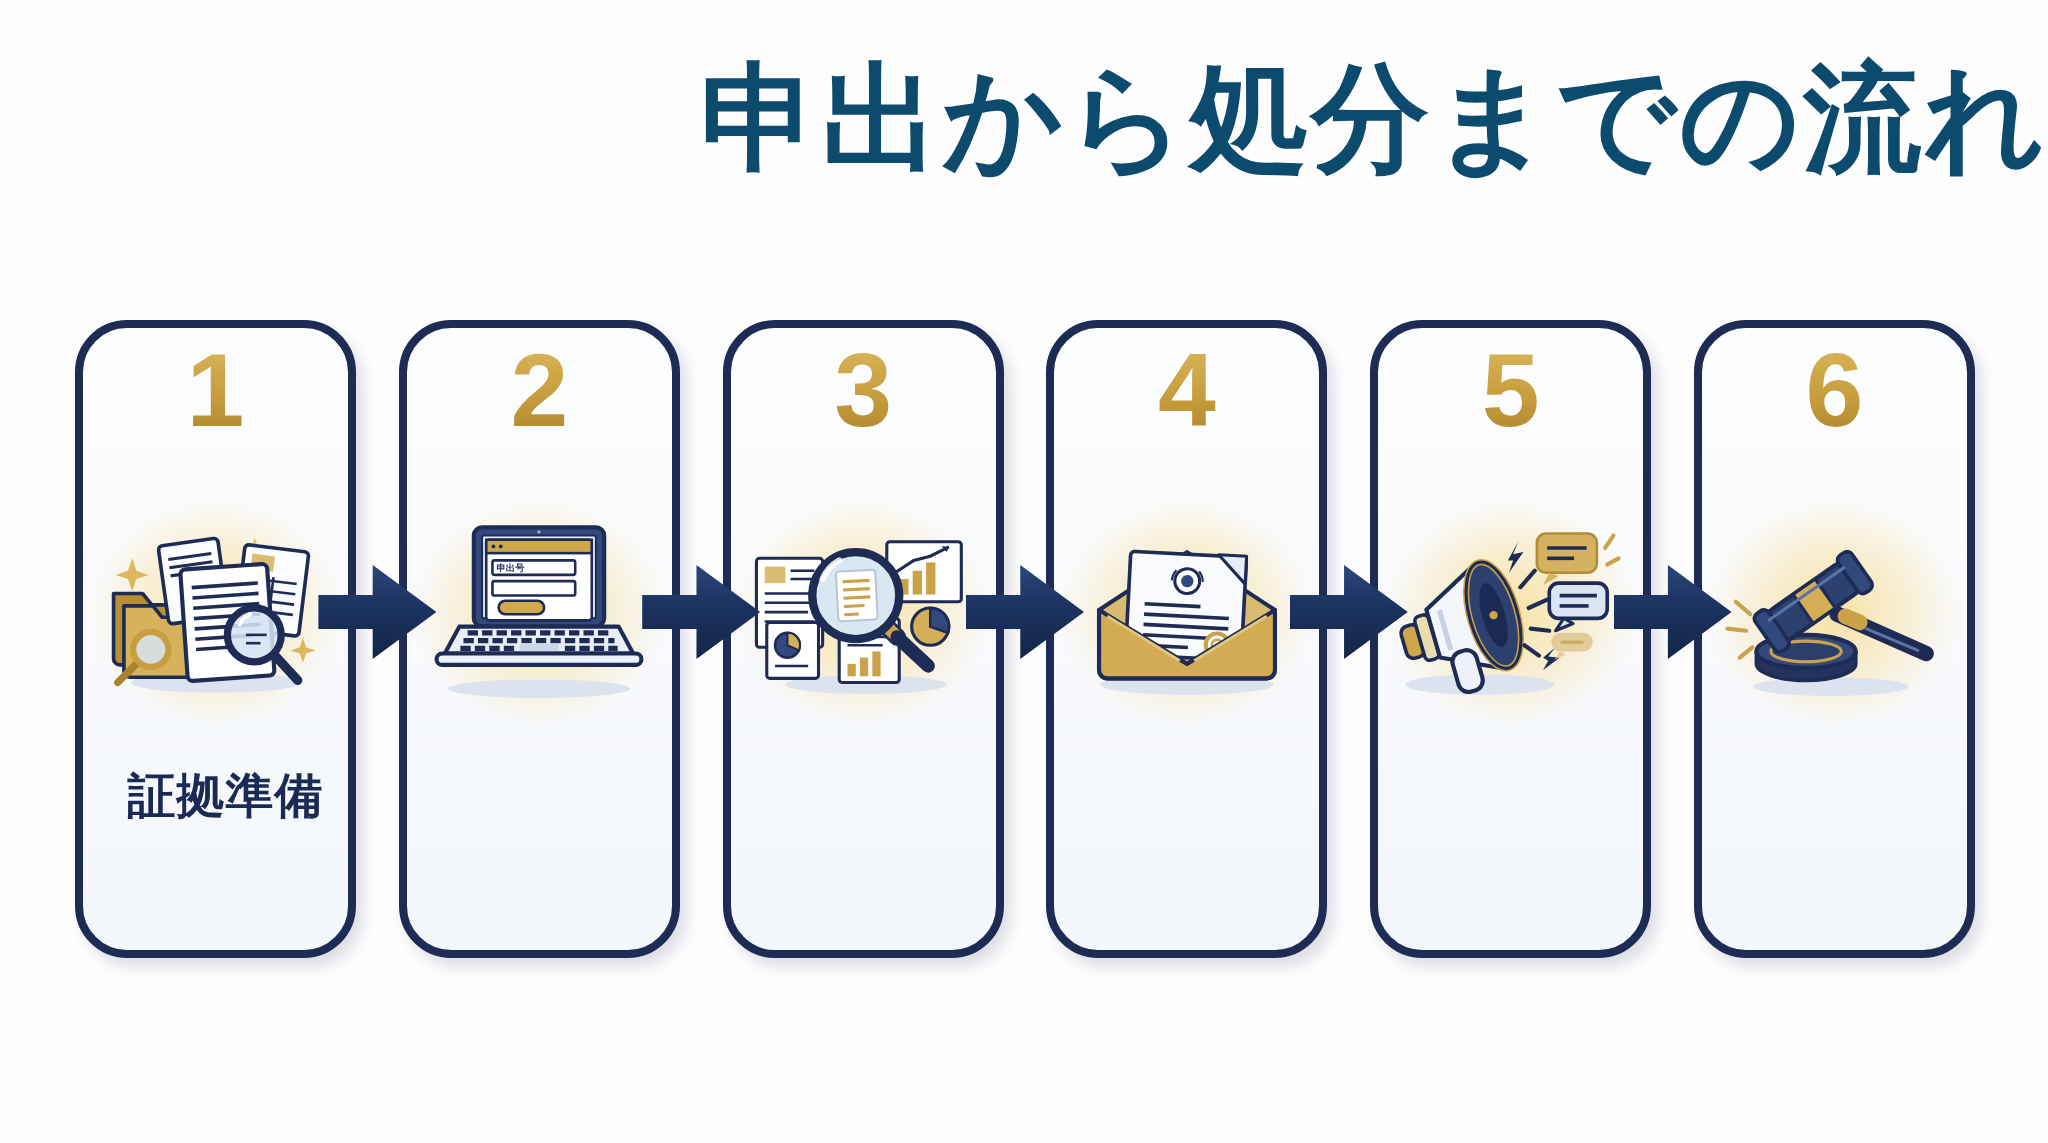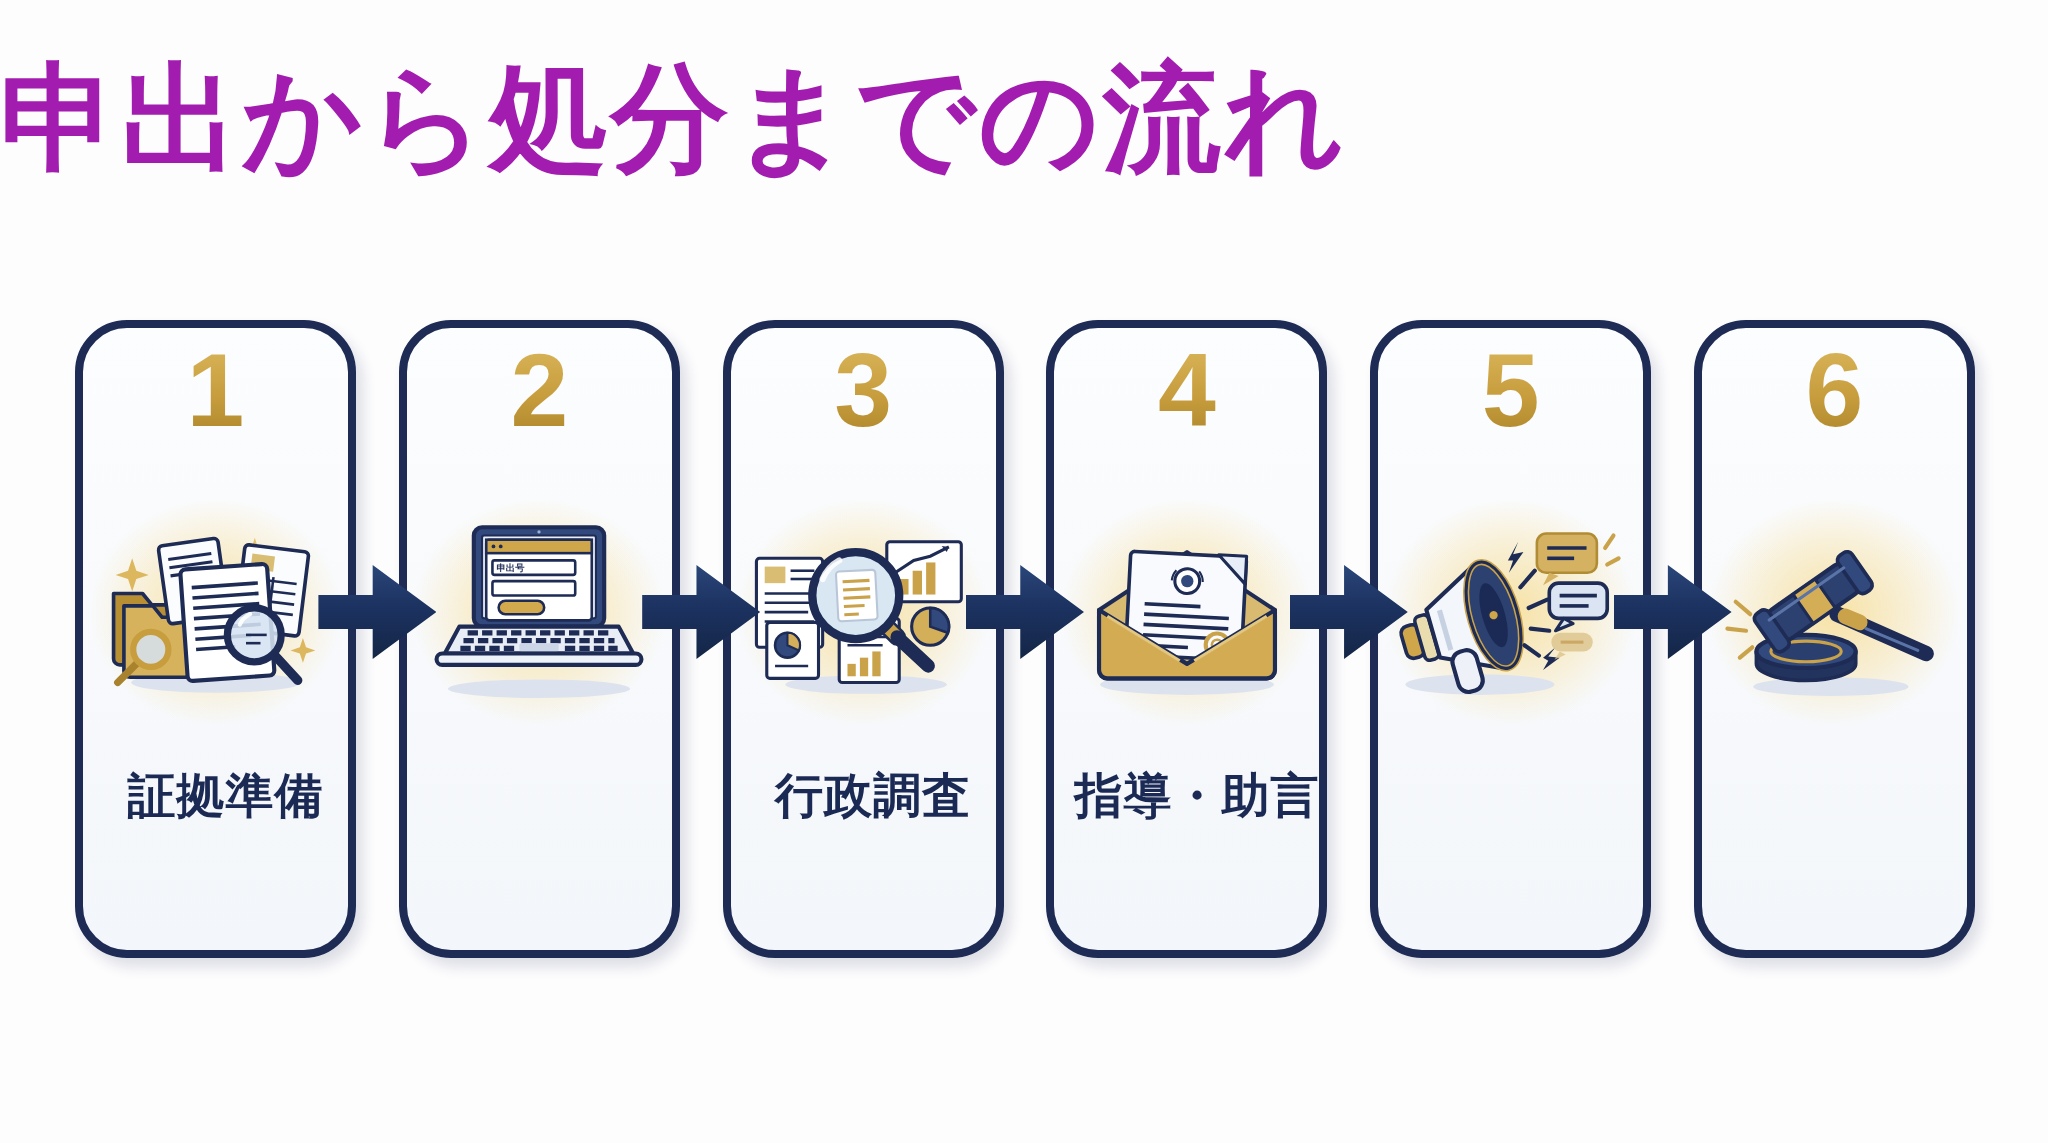--- a/index.html
+++ b/index.html
@@ -4,22 +4,22 @@
 <style>
   html,body{margin:0;padding:0;}
   body{
     width:2048px;height:1143px;position:relative;overflow:hidden;
     background:#fdfdfe;
     font-family:"Liberation Sans","DejaVu Sans",sans-serif;
     color:#1b2a55;
   }
   .title{
     position:absolute;top:40px;left:0;width:100%;
-    text-align:left;font-size:118px;font-weight:800;letter-spacing:3px;
-    color:#a21caf;margin:0;
+    text-align:right;font-size:118px;font-weight:800;letter-spacing:3px;
+    color:#0c4a6e;margin:0;
   }
   .flow{
     position:absolute;left:75px;top:320px;width:1900px;height:638px;
     display:flex;align-items:stretch;
   }
   .card{
     flex:0 0 281px;position:relative;box-sizing:border-box;
     background:linear-gradient(180deg,#fcfdfe 0%,#f3f6fa 100%);
     border:8px solid #1d2b55;border-radius:52px;
     box-shadow:7px 9px 14px rgba(25,38,75,.14);
@@ -225,24 +225,20 @@
                 <line x1="96" y1="60" x2="122" y2="60"></line>
                 <line x1="96" y1="68" x2="122" y2="68"></line>
                 <line x1="96" y1="76" x2="122" y2="76"></line>
                 <line x1="96" y1="84" x2="116" y2="84"></line>
                 <line x1="96" y1="92" x2="110" y2="92"></line>
               </g>
           </g>
           <path d="M76,58 a36,36 0 0 1 16,-18" stroke="#ffffff" stroke-width="6" fill="none" stroke-linecap="round" opacity=".85"></path>
         </g>
       </svg>
-    </div>
-    <div class="label">
-      <span>行政調査</span>
-        <span></span>
     </div>
   </section>
 
   <div class="gap">
       <div class="arrow"></div>
     </div>
 
   <section class="card">
     <div class="num">4</div>
     <div class="icon-wrap">
@@ -264,24 +260,20 @@
               <line x1="74" y1="114" x2="156" y2="114"></line>
               <line x1="74" y1="124" x2="118" y2="124"></line>
             </g>
           <circle cx="146" cy="120" r="11" fill="#f8fafd" stroke="#c9a24a" stroke-width="4"></circle>
           <circle cx="146" cy="120" r="5" fill="none" stroke="#c9a24a" stroke-width="2.5"></circle>
         </g>
         <path class="stroke" d="M30,88 L115,140 L200,88 L200,146 a8,8 0 0 1 -8,8 H38 a8,8 0 0 1 -8,-8 Z" fill="#d3ab52" stroke-width="4"></path>
         <path d="M38,94 L108,137 M192,94 L122,137" stroke="#e3c77e" stroke-width="3" fill="none"></path>
       </svg>
     </div>
-    <div class="label">
-      <span>指導・助言</span>
-        <span></span>
-    </div>
   </section>
 
   <div class="gap">
       <div class="arrow"></div>
     </div>
 
   <section class="card">
     <div class="num">5</div>
     <div class="icon-wrap">
       <svg viewBox="0 0 230 180">

